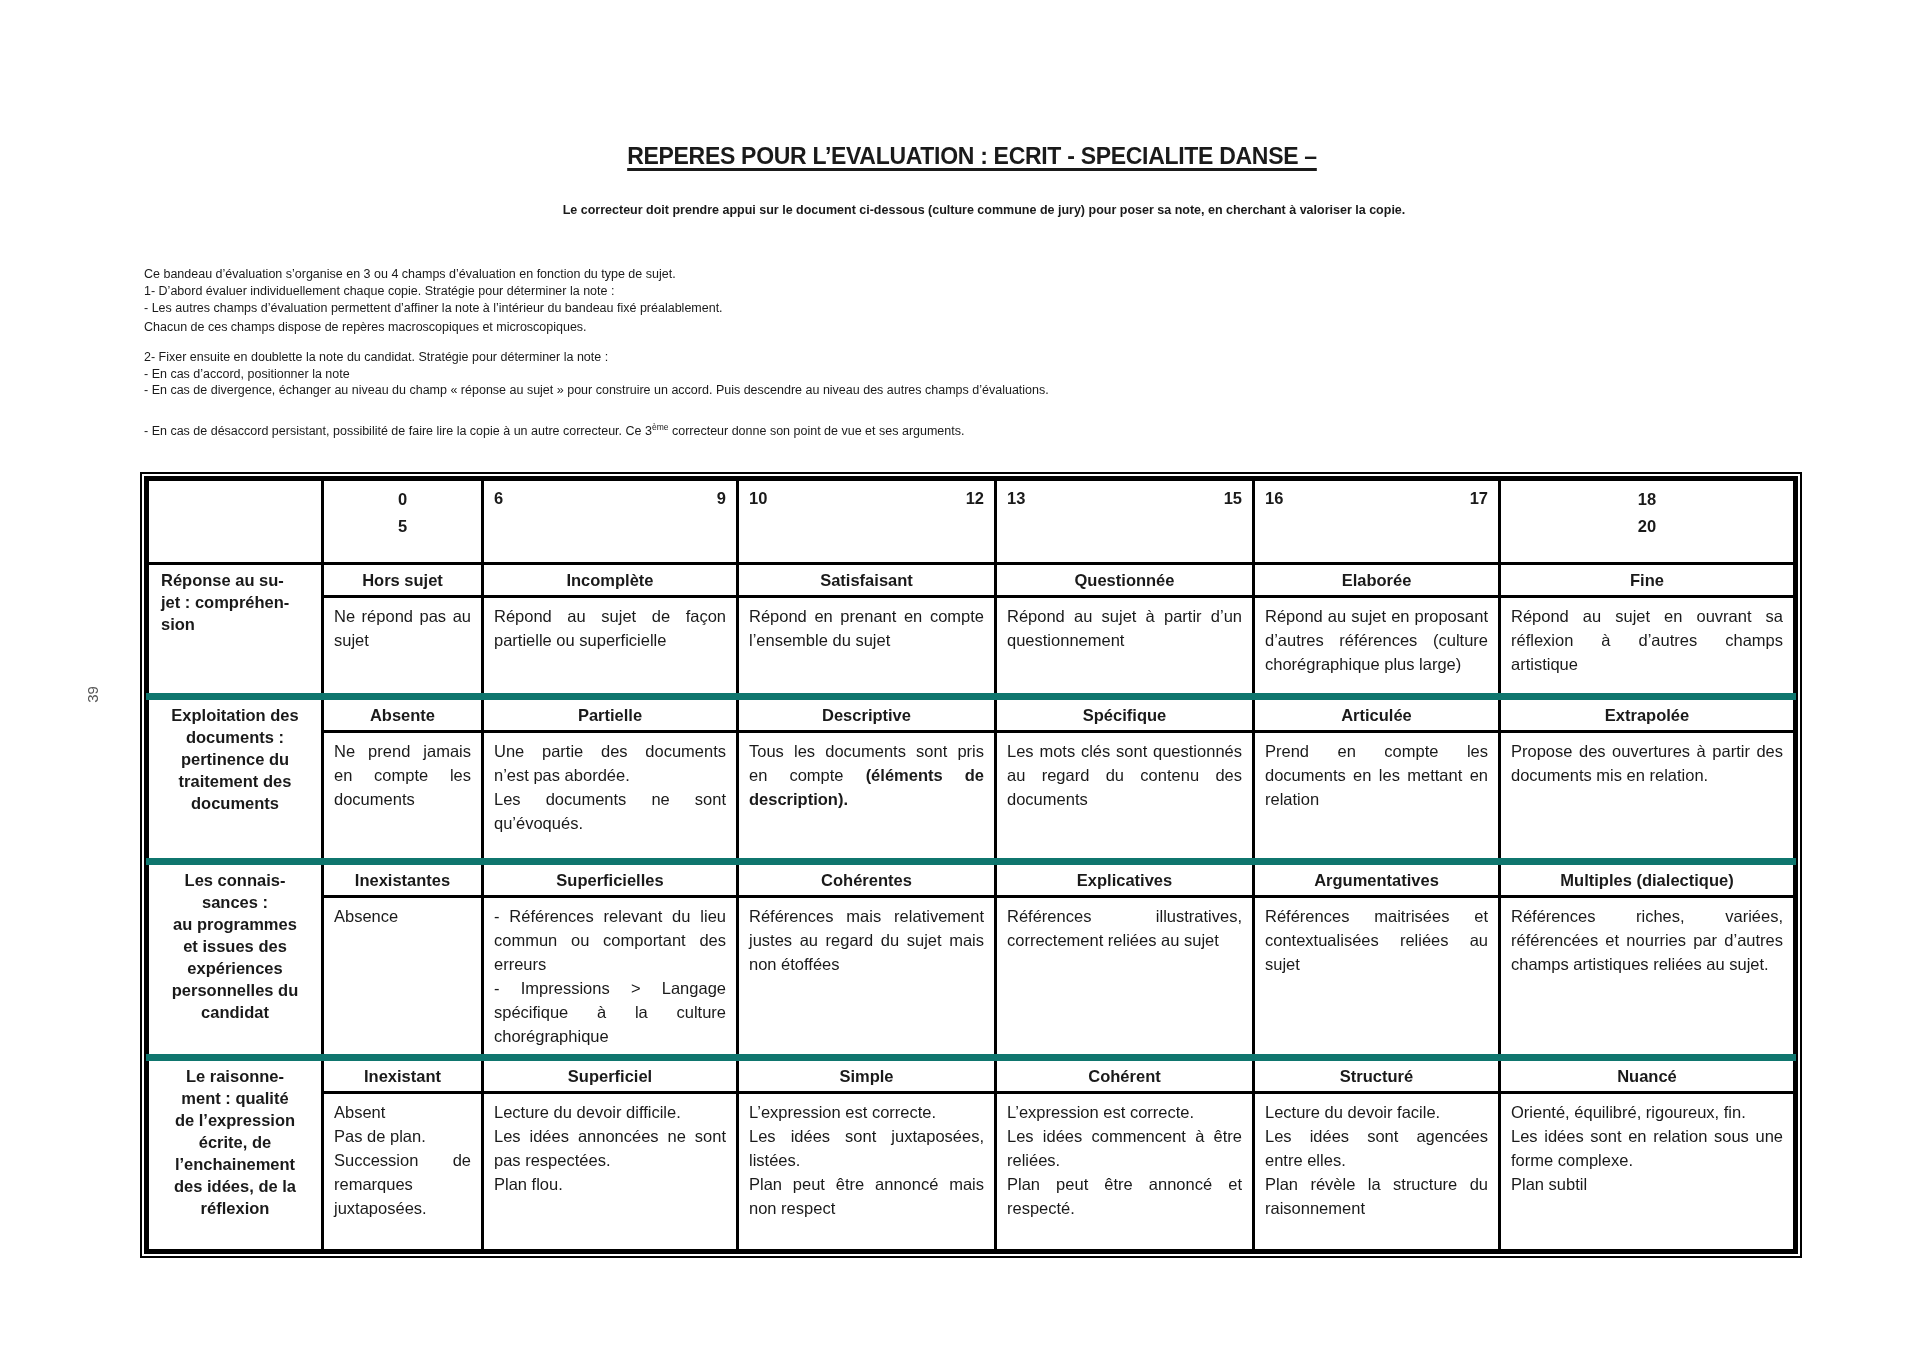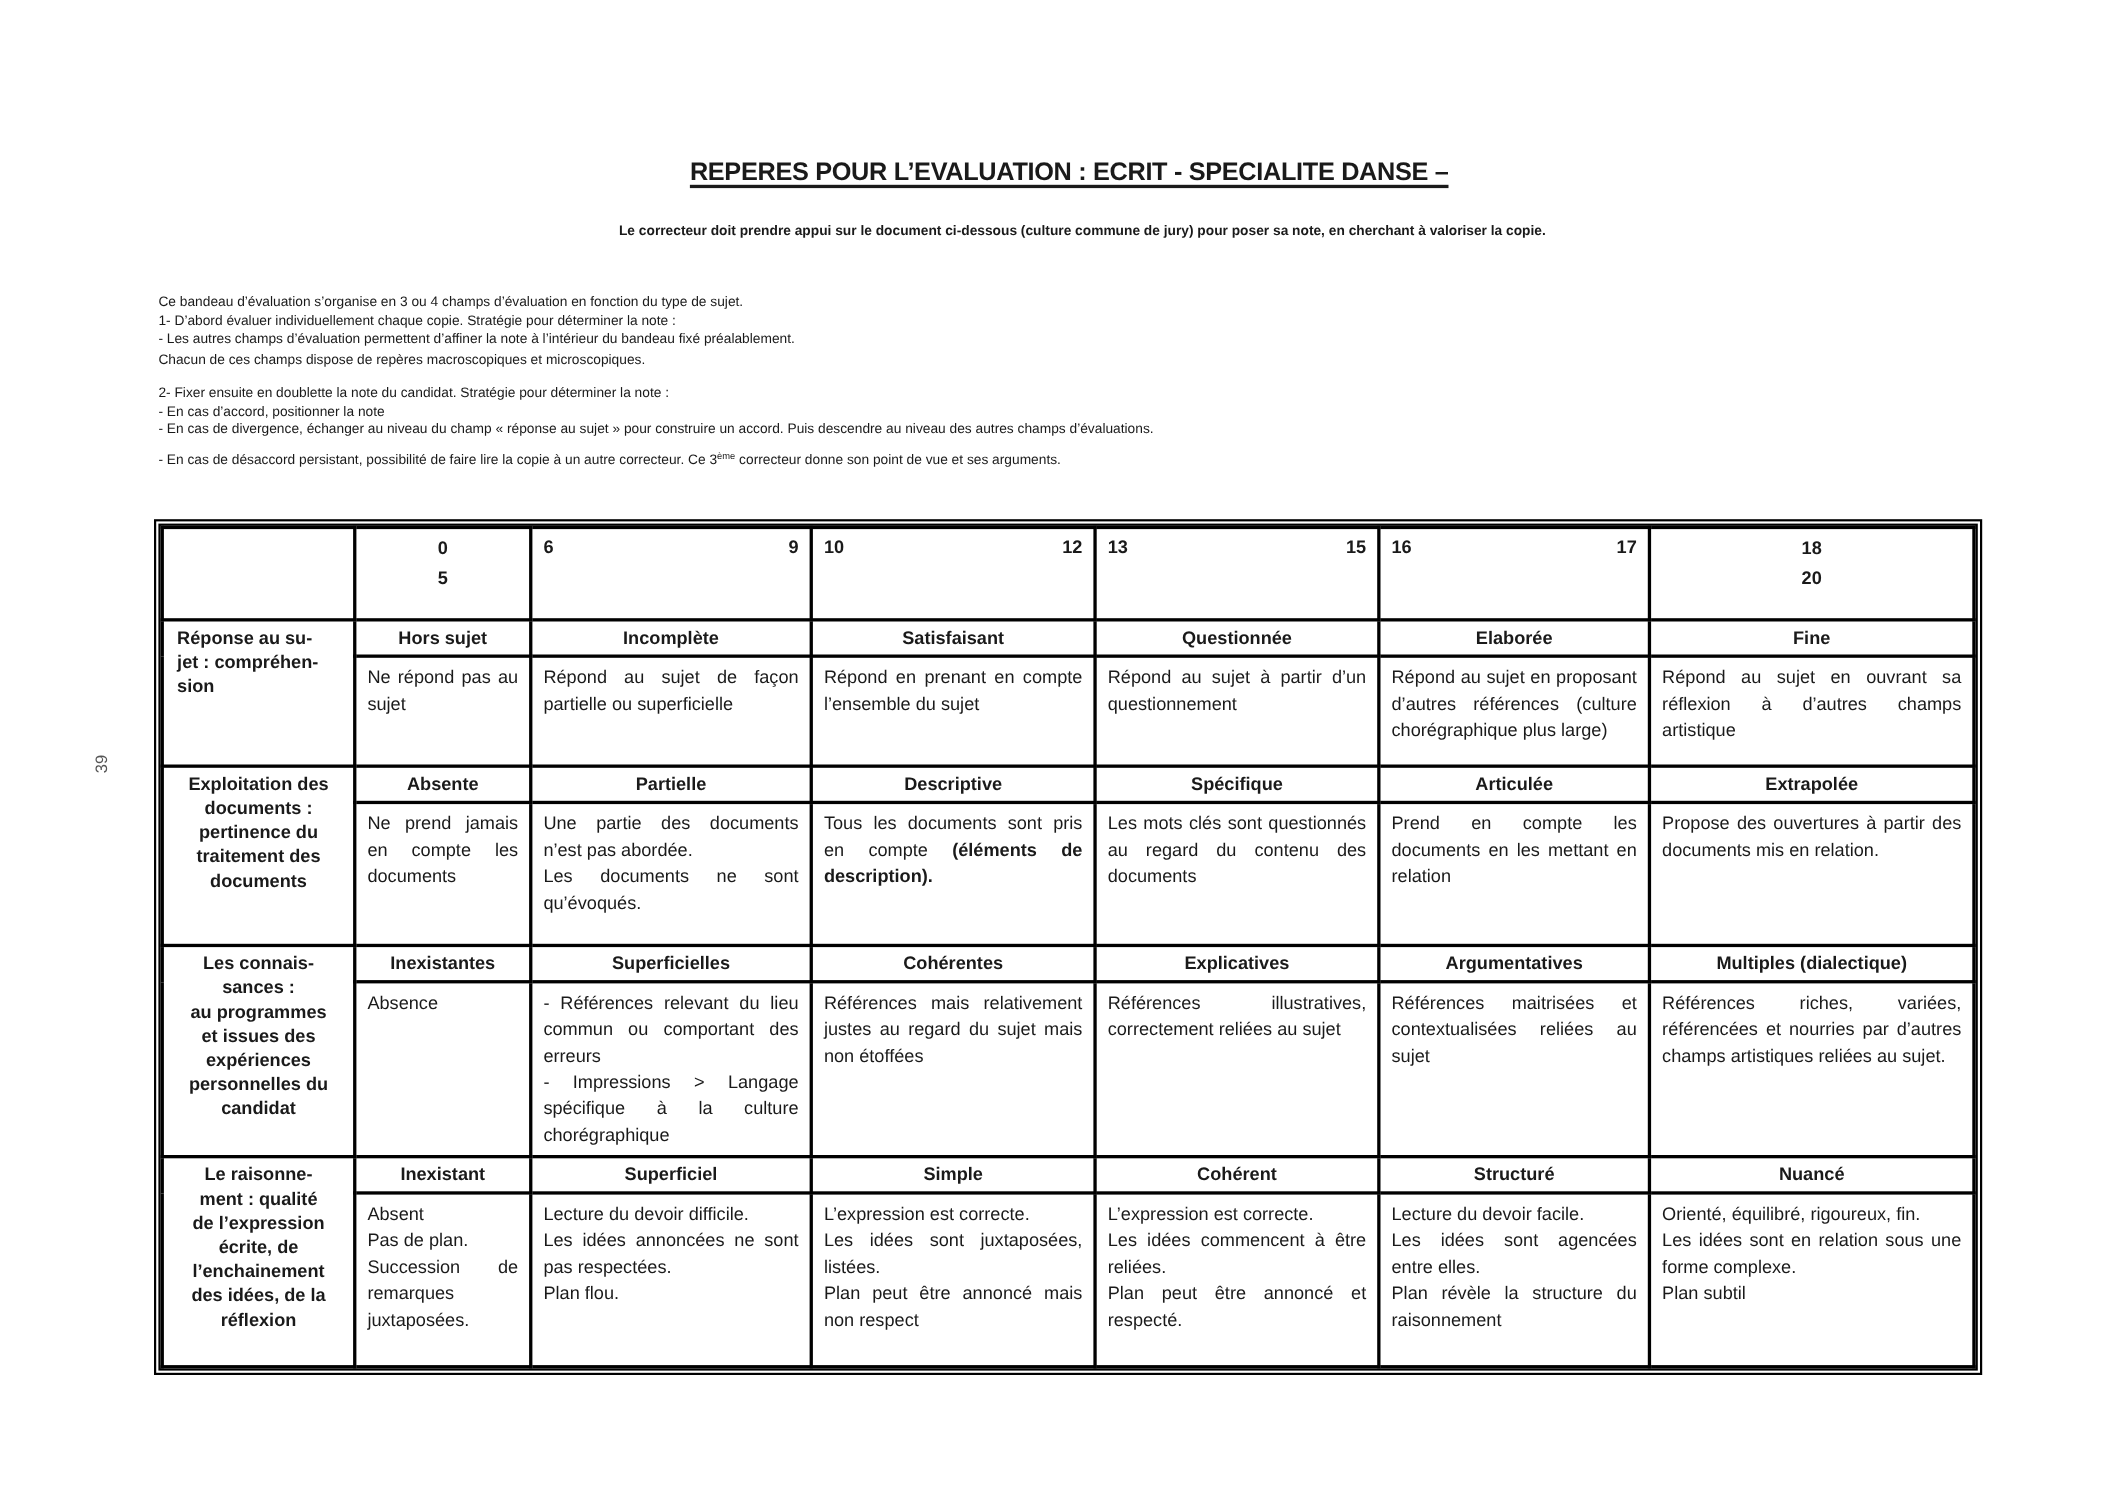--- a/index.html
+++ b/index.html
@@ -15,35 +15,35 @@
 
   .subtitle{position:absolute;top:190px;left:140px;width:1688px;text-align:center;
             font-size:12.5px;font-weight:bold;}
 
   .para{position:absolute;left:144px;font-size:12.5px;}
   .para .line{line-height:16.5px;white-space:nowrap;}
   .para.intro{top:231px;}
   .para.intro .line{line-height:19px;margin-top:34px;}
   .para.step1{top:283px;}
   .para.step2{top:349px;}
-  .line.gap{margin-top:7px;}
+  .line.gap{margin-top:20px;}
   sup{font-size:8.5px;}
 
   .table-wrap{position:absolute;left:140px;top:472px;border:6px double #000;background:#fff;}
   table{border-collapse:collapse;table-layout:fixed;}
   td{border:3px solid #000;vertical-align:top;box-sizing:border-box;
      font-size:16.5px;line-height:24px;padding:6px 10px;}
 
   .score-row td{height:84px;font-weight:bold;padding-top:5px;}
   .score-stack{text-align:center;}
   .score-stack div{line-height:27px;}
   .range{display:flex;justify-content:space-between;}
 
   .macro-row td{height:32px;text-align:center;font-weight:bold;padding:4px 6px;line-height:22px;}
-  tr.sep td{border-top:3px solid #0f766e;}
+  tr.sep td{border-top:7px solid #0f766e;}
 
   .label-cell{font-weight:bold;text-align:center;white-space:pre-line;
               padding:8px 8px;line-height:23px;}
   .label-cell.left{text-align:left;padding-left:12px;}
 
   .desc-cell{white-space:pre-line;text-align:justify;}
   tr.desc-r0 td{height:100px;}
   tr.desc-r1 td{height:130px;}
   tr.desc-r2 td{height:144px;}
   tr.desc-r3 td{height:158px;}

